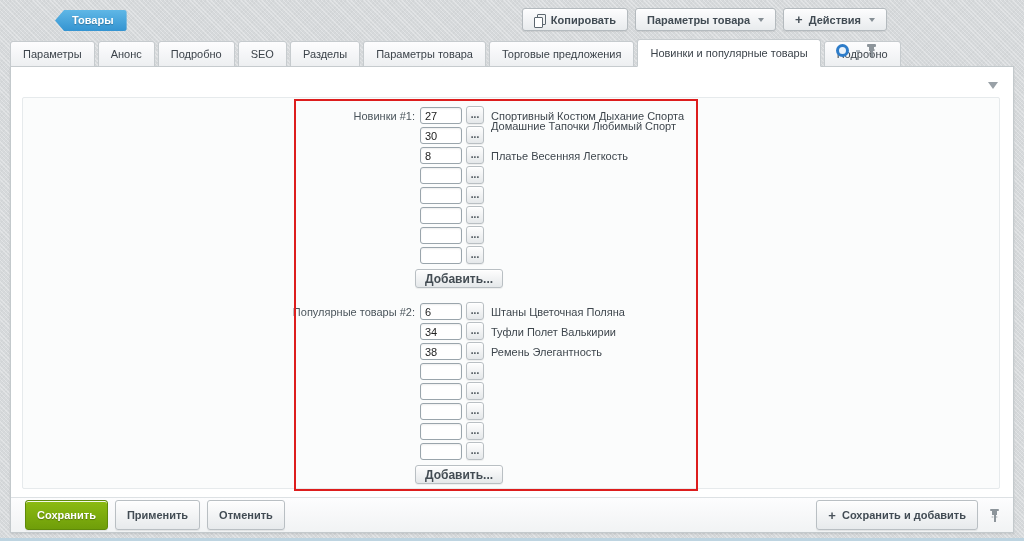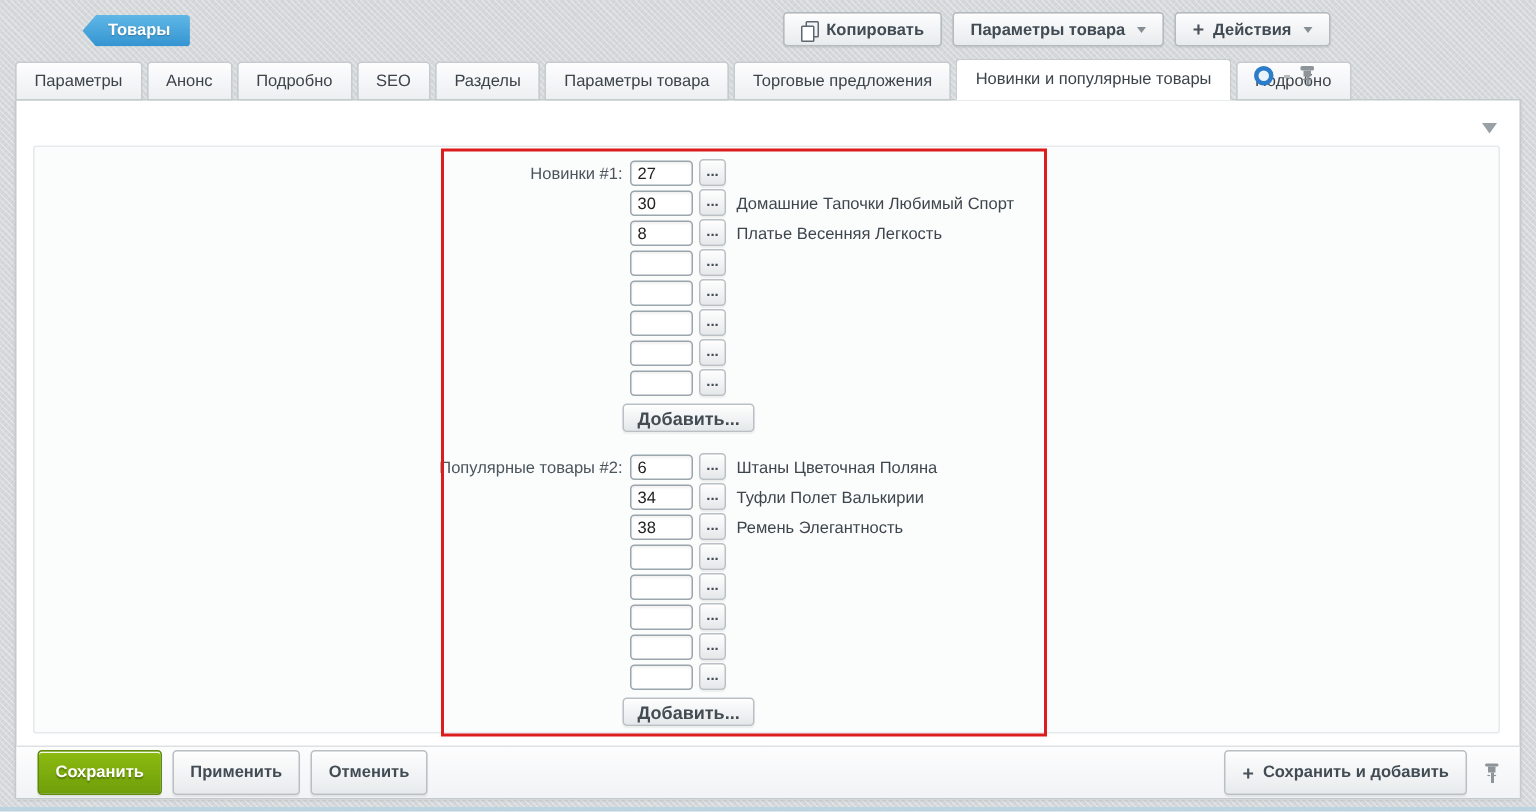--- a/index.html
+++ b/index.html
@@ -176,23 +176,24 @@
       </span>
   </div>
 
   <div class="content"></div>
   <span class="collapse-chevron"></span>
   <div class="inner-panel"></div>
   <div class="form-layer">
       <div class="sec-label" style="top: 110px;">Новинки #1:</div>
       <input class="num-input" value="27" style="top: 107px;">
       <button class="dots-btn" style="top: 106px;">...</button>
+      <div class="prod-name" style="top: 110px;">Спортивный Костюм Дыхание Спорта</div>
       <input class="num-input" value="30" style="top: 127px;">
       <button class="dots-btn" style="top: 126px;">...</button>
-      <div class="prod-name" style="top: 130px;">Домашние Тапочки Любимый Спорт</div>
+      <div class="prod-name" style="top: 120px;">Домашние Тапочки Любимый Спорт</div>
       <input class="num-input" value="8" style="top: 147px;">
       <button class="dots-btn" style="top: 146px;">...</button>
       <div class="prod-name" style="top: 150px;">Платье Весенняя Легкость</div>
       <input class="num-input" value="" style="top: 167px;">
       <button class="dots-btn" style="top: 166px;">...</button>
       <input class="num-input" value="" style="top: 187px;">
       <button class="dots-btn" style="top: 186px;">...</button>
       <input class="num-input" value="" style="top: 207px;">
       <button class="dots-btn" style="top: 206px;">...</button>
       <input class="num-input" value="" style="top: 227px;">

